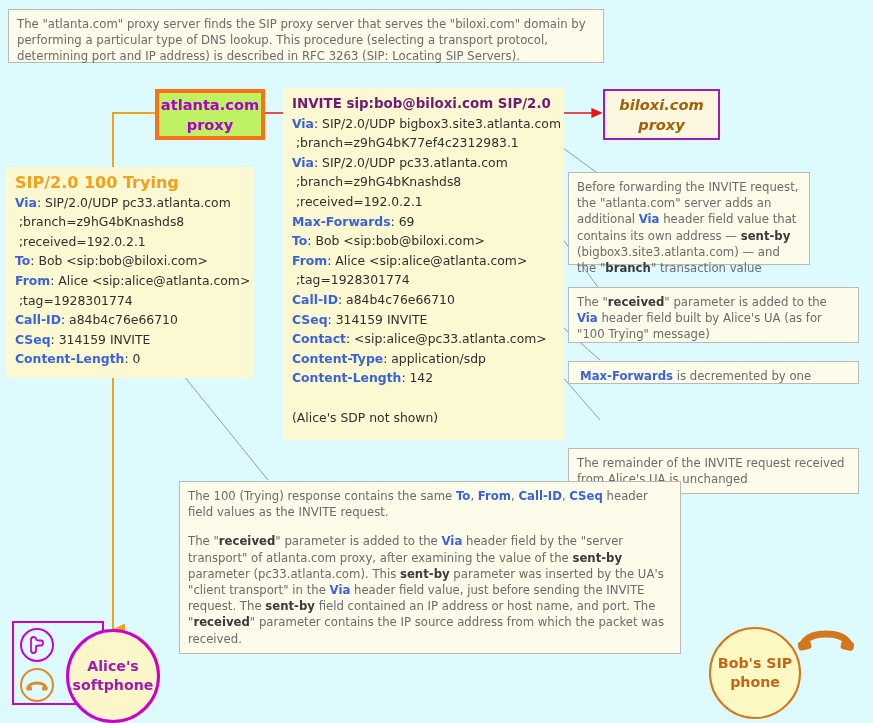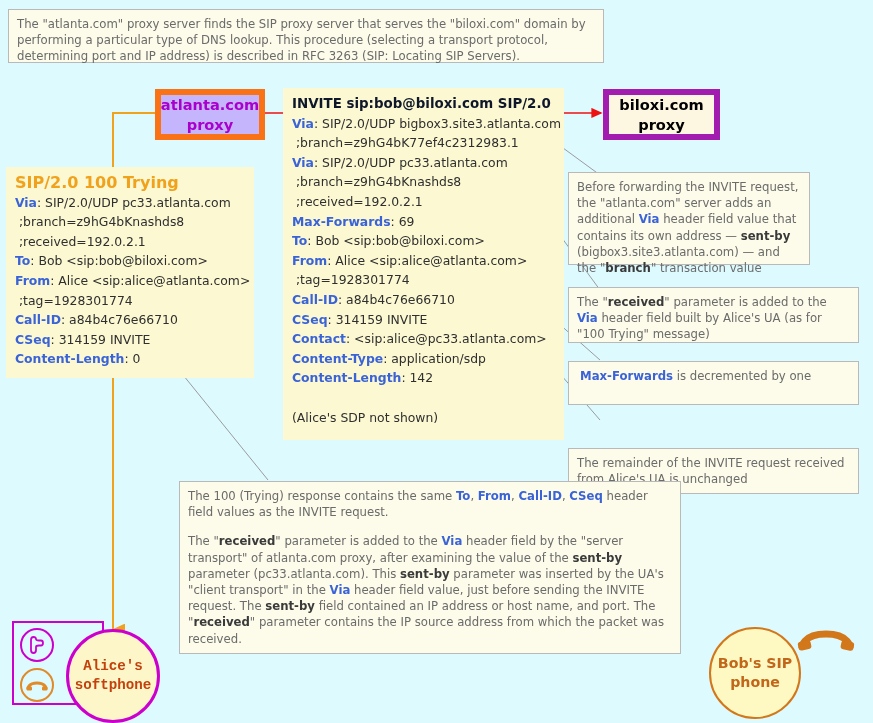--- a/index.html
+++ b/index.html
@@ -33,57 +33,57 @@
   .msg {
     background: #fbf8d2;
     box-sizing: border-box;
     font-size: 12.4px;
     line-height: 19.6px;
     color: #2f2f2f;
     padding: 6px 9px 8px 9px;
   }
   .msg .line { white-space: pre; }
   .msg .k { color: #3a63d8; font-weight: bold; }
-  .start-red { color: #0f172a; font-weight: bold; font-size: 13.4px; }
+  .start-red { color: #701a75; font-weight: bold; font-size: 13.4px; }
   .start-orange { color: #f0a21c; font-weight: bold; font-size: 16px; }
 
   
   .proxy {
     box-sizing: border-box;
     display: flex; flex-direction: column;
     align-items: center; justify-content: center;
     font-size: 14.6px; line-height: 20px;
     font-weight: bold;
     text-align: center;
   }
   .proxy-atlanta {
-    background: #c4b5fd;
-    border: 6px solid #f97316;
+    background: #bef264;
+    border: 4px solid #f97316;
     color: #aa00cc;
   }
   .proxy-biloxi {
     background: #fdf6e0;
-    border: 6px solid #a21caf;
-    color: #000000;
+    border: 2px solid #a21caf;
+    color: #a16207;
+    font-style: italic;
   }
 
   
   .endpoint {
     border-radius: 50%;
     box-sizing: border-box;
     display: flex; flex-direction: column;
     align-items: center; justify-content: center;
     font-size: 14.2px; line-height: 19px;
     font-weight: bold; text-align: center;
   }
   .ep-alice {
     background: #fdf6c8;
     border: 3px solid #cc00cc;
-    color: #c2410c;
-    font-family: Liberation Mono, monospace;
+    color: #a21caf;
   }
   .ep-bob {
     background: #fef9c3;
     border: 2px solid #d2771a;
     color: #c2661a;
   }
   .ph-circle {
     border-radius: 50%;
     box-sizing: border-box;
     display: flex; align-items: center; justify-content: center;
@@ -176,21 +176,21 @@
 </div>
 
 <div class="abs note" style="left:568px;top:172px;width:242px;height:93px;">
   <p><span>Before forwarding the INVITE request, the "atlanta.com" server adds an additional </span><span class="hdr">Via</span><span> header field value that contains its own address — </span><span class="bld">sent-by</span><span> (bigbox3.site3.atlanta.com) — and the "</span><span class="bld">branch</span><span>" transaction value</span></p>
 </div>
 
 <div class="abs note" style="left:568px;top:287px;width:291px;height:56px;">
   <p><span>The "</span><span class="bld">received</span><span>" parameter is added to the </span><span class="hdr">Via</span><span> header field built by Alice's UA (as for "100 Trying" message)</span></p>
 </div>
 
-<div class="abs note" style="left:568px;top:361px;width:291px;height:44px;padding-left:11px;">
+<div class="abs note" style="left:568px;top:361px;width:291px;height:23px;padding-left:11px;">
   <p><span class="hdr">Max-Forwards</span><span> is decremented by one</span></p>
 </div>
 
 <div class="abs note" style="left:568px;top:418px;width:291px;height:46px;margin-top:30px;">
   <p><span>The remainder of the INVITE request received from Alice's UA is unchanged</span></p>
 </div>
 
 <div class="abs note" style="left:179px;top:481px;width:502px;height:173px;">
   <p><span>The 100 (Trying) response contains the same </span><span class="hdr">To</span><span>, </span><span class="hdr">From</span><span>, </span><span class="hdr">Call-ID</span><span>, </span><span class="hdr">CSeq</span><span> header field values as the INVITE request.</span></p>
   <p><span>The "</span><span class="bld">received</span><span>" parameter is added to the </span><span class="hdr">Via</span><span> header field by the "server transport" of atlanta.com proxy, after examining the value of the </span><span class="bld">sent-by</span><span> parameter (pc33.atlanta.com). This </span><span class="bld">sent-by</span><span> parameter was inserted by the UA's "client transport" in the </span><span class="hdr">Via</span><span> header field value, just before sending the INVITE request. The </span><span class="bld">sent-by</span><span> field contained an IP address or host name, and port. The "</span><span class="bld">received</span><span>" parameter contains the IP source address from which the packet was received.</span></p>

